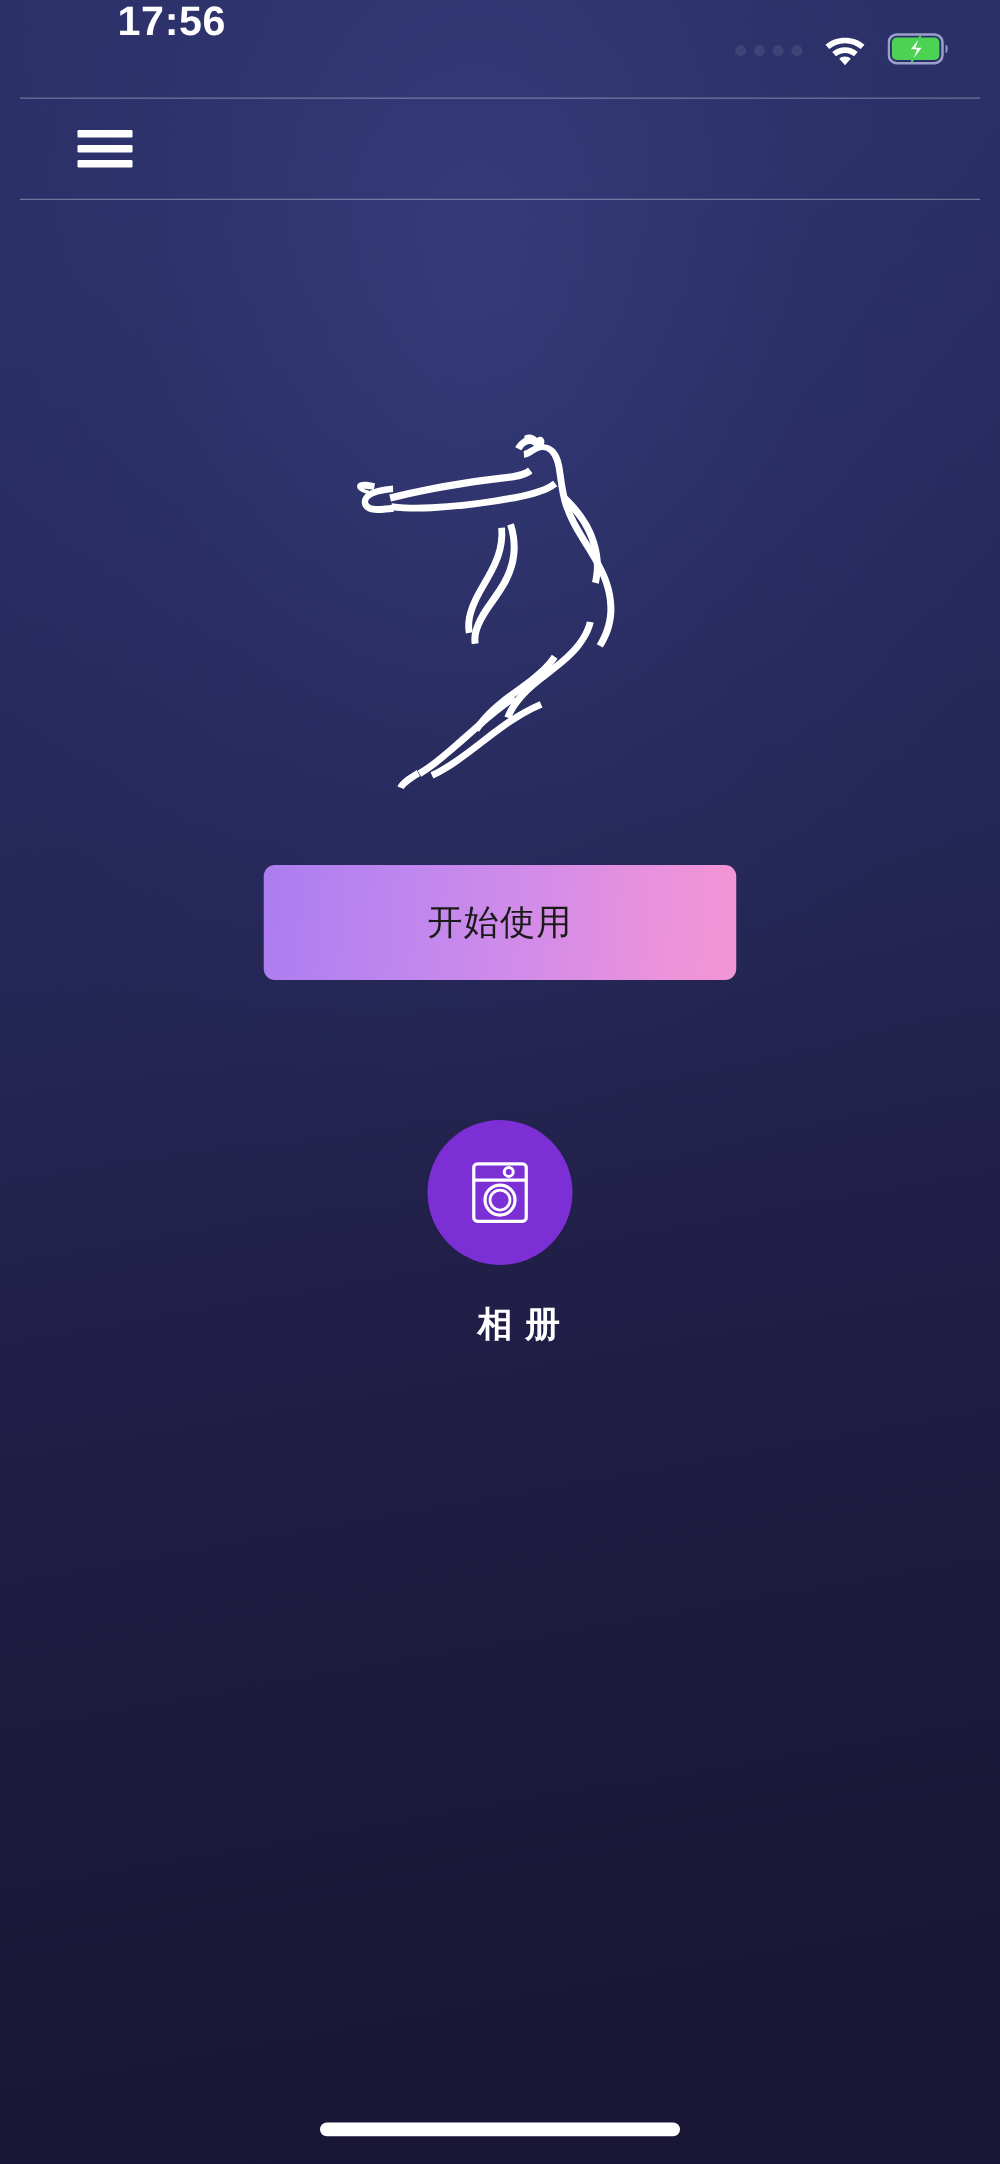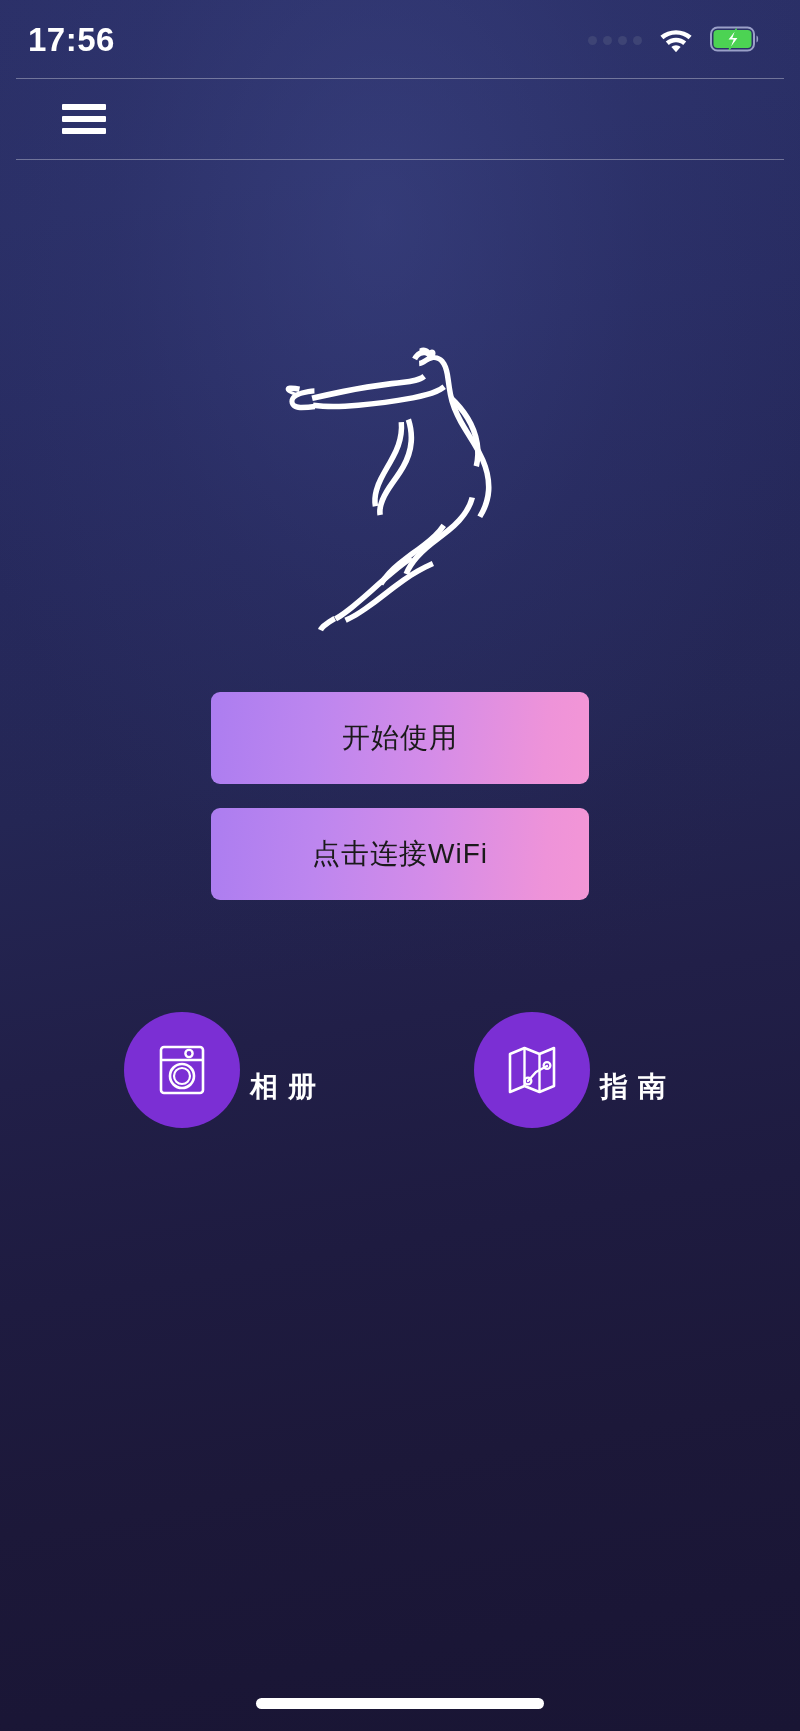--- a/index.html
+++ b/index.html
@@ -42,23 +42,22 @@
         rgba(0,0,0,0) 78%);
     pointer-events: none;
   }
 
   
   .status-bar {
     position: relative;
     z-index: 3;
     height: 78px;
     display: flex;
-    align-items: center;
     justify-content: space-between;
-    padding: 0 40px 0 28px;
+    padding: 0 40px 0 94px;
     box-sizing: border-box;
   }
   .status-time {
     color: #ffffff;
     font-size: 33px;
     font-weight: bold;
     letter-spacing: 0.5px;
     line-height: 1;
   }
   .status-right {
@@ -176,22 +175,22 @@
   }
 
   
   .shortcuts {
     margin-top: 112px;
     display: flex;
     gap: 148px;
   }
   .shortcut {
     display: flex;
-    flex-direction: row;
-    align-items: center;
+    flex-direction: column;
+    align-items: flex-end;
     cursor: pointer;
   }
   .shortcut-circle {
     width: 116px;
     height: 116px;
     border-radius: 50%;
     background: #7b2fd4;
     display: flex;
     align-items: center;
     justify-content: center;
@@ -294,50 +293,36 @@
           <path d="M86.0 289.0c-3.6 2.1-7.1 4.4-10.3 7.1-1.0 0.9-2.1 1.9-2.6 3.1l-5.1-2.1c1.0-2.4 2.8-4.1 4.4-5.5 3.5-2.9 7.3-5.4 11.1-7.6z"></path>
 
           <path d="M203.0 64.0c6.5 6.0 12.3 12.9 16.9 20.4 5.0 8.1 8.5 17.1 10.0 26.5 1.3 8.0 1.0 16.2-0.9 24.0l-5.4-1.3c1.7-7.1 2.0-14.5 0.8-21.8-1.4-8.6-4.6-16.9-9.2-24.3-4.3-7.0-9.7-13.4-15.8-19.0z"></path>
         </g>
       </svg>
     </div>
 
 
     <div class="btn-group">
       <button class="cta-btn">开始使用</button>
-      <button class="cta-btn">点击连接WiFi</button>
     </div>
 
     <div class="shortcuts">
 
       <div class="shortcut">
         <div class="shortcut-circle">
           <svg width="58" height="58" viewBox="0 0 58 58">
             <rect x="8" y="6" width="42" height="46" rx="3" ry="3" fill="none" stroke="#ffffff" stroke-width="2.6"></rect>
             <line x1="8" y1="19" x2="50" y2="19" stroke="#ffffff" stroke-width="2.6"></line>
             <circle cx="36" cy="12.5" r="3.6" fill="none" stroke="#ffffff" stroke-width="2.4"></circle>
             <circle cx="29" cy="35" r="12" fill="none" stroke="#ffffff" stroke-width="2.6"></circle>
             <circle cx="29" cy="35" r="8" fill="none" stroke="#ffffff" stroke-width="2.2"></circle>
           </svg>
         </div>
         <div class="shortcut-label">相册</div>
       </div>
 
-      <div class="shortcut">
-        <div class="shortcut-circle">
-          <svg width="58" height="58" viewBox="0 0 58 58">
-            <path d="M7 13 L21.5 7 L36.5 13 L51 7 L51 45 L36.5 51 L21.5 45 L7 51 Z" fill="none" stroke="#ffffff" stroke-width="2.6" stroke-linejoin="round"></path>
-            <line x1="21.5" y1="7" x2="21.5" y2="45" stroke="#ffffff" stroke-width="2.4"></line>
-            <line x1="36.5" y1="13" x2="36.5" y2="51" stroke="#ffffff" stroke-width="2.4"></line>
-            <path d="M25 40 L33 31 L44 25" fill="none" stroke="#ffffff" stroke-width="2.4" stroke-linecap="round" stroke-linejoin="round"></path>
-            <circle cx="25" cy="40" r="3.4" fill="none" stroke="#ffffff" stroke-width="2.2"></circle>
-            <circle cx="44" cy="24.5" r="3.4" fill="none" stroke="#ffffff" stroke-width="2.2"></circle>
-          </svg>
-        </div>
-        <div class="shortcut-label">指南</div>
-      </div>
 
     </div>
   </div>
 
   <div class="home-indicator"></div>
 
 </div>
 
 </body></html>

